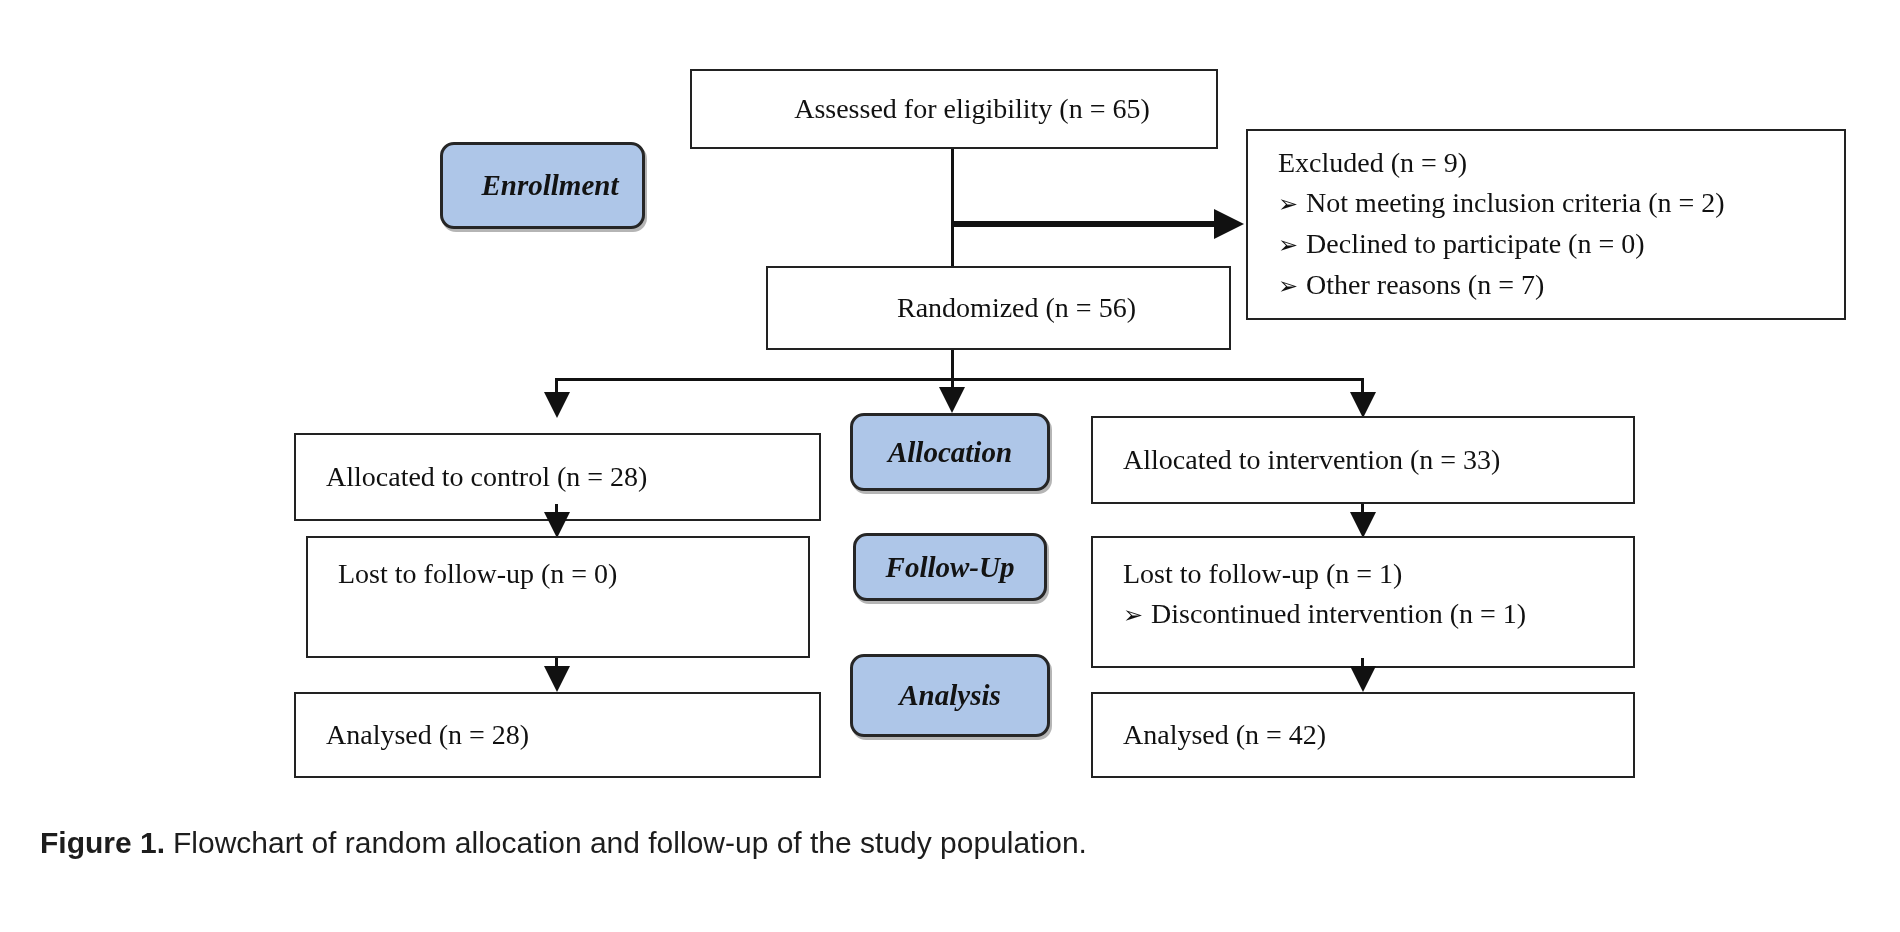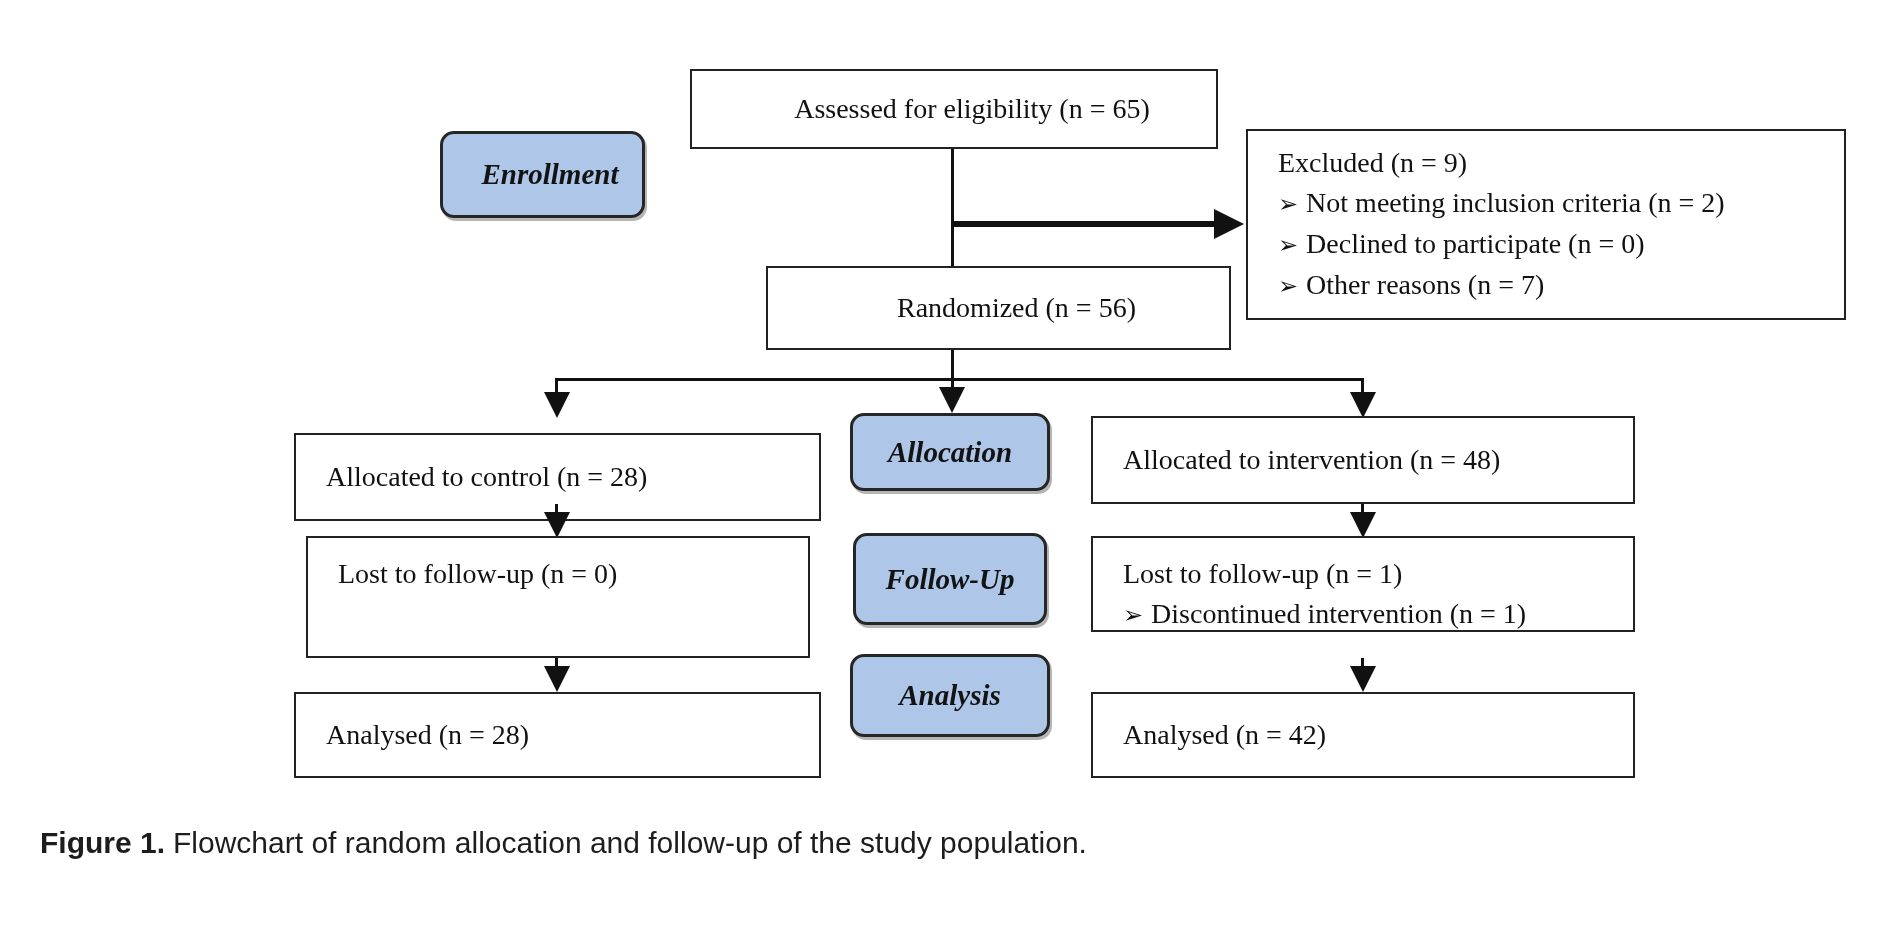--- a/index.html
+++ b/index.html
@@ -74,21 +74,21 @@
     color: #1d1d1d;
     white-space: nowrap;
   }
   #caption .cap-label { font-weight: bold; margin-right: 8px; }
 </style>
 </head>
 <body>
 
 <div id="canvas" style="--stage-fill: #aec6e8; --stage-border: #262626; --box-border: #222222; --line: #111111;">
 
-  <div class="stage" style="left:440px; top:131px; width:205px; height:87px;padding-left:15px;">
+  <div class="stage" style="left:440px; top:142px; width:205px; height:87px;padding-left:15px;">
     <span>Enrollment</span>
   </div>
 
   <div class="box center" style="left:690px; top:69px; width:528px; height:80px;">
     <span>Assessed for eligibility (n = 65)</span>
   </div>
 
   <div class="vline" style="left:951px; top:149px; width:3px; height:117px;"></div>
 
   <div class="hline" style="left:951px; top:221px; width:267px; height:6px;"></div>
@@ -119,35 +119,35 @@
   <div class="vline" style="left:1361px; top:378px; width:3px; height:16px;"></div>
   <div class="ah-down" style="left:1350px; top:392px;"></div>
 
   <div class="box leftpad" style="left:294px; top:433px; width:527px; height:88px;">
     <span>Allocated to control (n = 28)</span>
   </div>
   <div class="stage" style="left:850px; top:413px; width:200px; height:78px;">
     <span>Allocation</span>
   </div>
   <div class="box leftpad" style="left:1091px; top:416px; width:544px; height:88px;">
-    <span>Allocated to intervention (n = 48)</span>
+    <span>Allocated to intervention (n = 33)</span>
   </div>
 
   <div class="vline" style="left:555px; top:504px; width:3px; height:14px;"></div>
   <div class="ah-down" style="left:544px; top:512px;"></div>
   <div class="vline" style="left:1361px; top:504px; width:3px; height:14px;"></div>
   <div class="ah-down" style="left:1350px; top:512px;"></div>
 
   <div class="box topleft" style="left:306px; top:536px; width:504px; height:122px;">
     <div class="textline">Lost to follow-up (n = 0)</div>
   </div>
-  <div class="stage" style="left:853px; top:533px; width:194px; height:92px;">
+  <div class="stage" style="left:853px; top:533px; width:194px; height:68px;">
     <span>Follow-Up</span>
   </div>
-  <div class="box topleft" style="left:1091px; top:536px; width:544px; height:96px;">
+  <div class="box topleft" style="left:1091px; top:536px; width:544px; height:132px;">
     <div class="textline">Lost to follow-up (n = 1)</div>
     <div class="textline">
       <span class="bullet">➢</span><span>Discontinued intervention (n = 1)</span>
     </div>
   </div>
 
   <div class="vline" style="left:555px; top:658px; width:3px; height:12px;"></div>
   <div class="ah-down" style="left:544px; top:666px;"></div>
   <div class="vline" style="left:1361px; top:658px; width:3px; height:12px;"></div>
   <div class="ah-down" style="left:1350px; top:666px;"></div>

